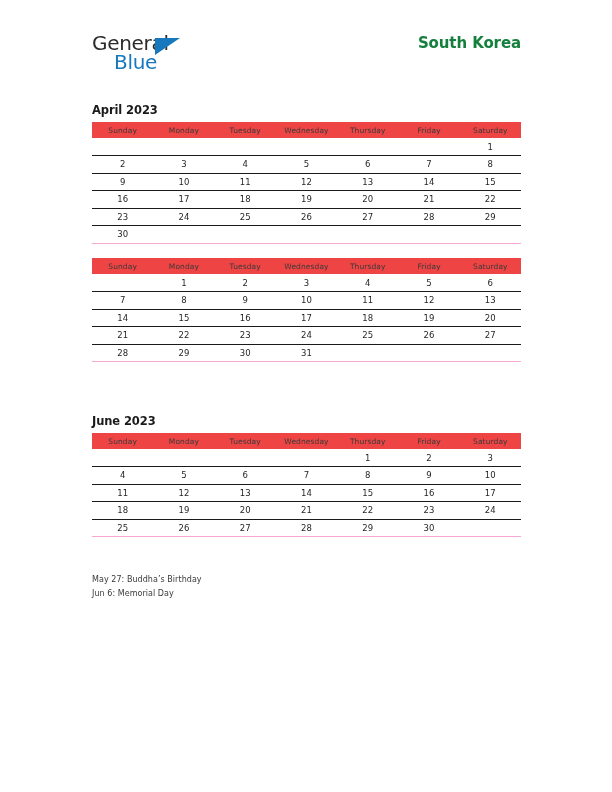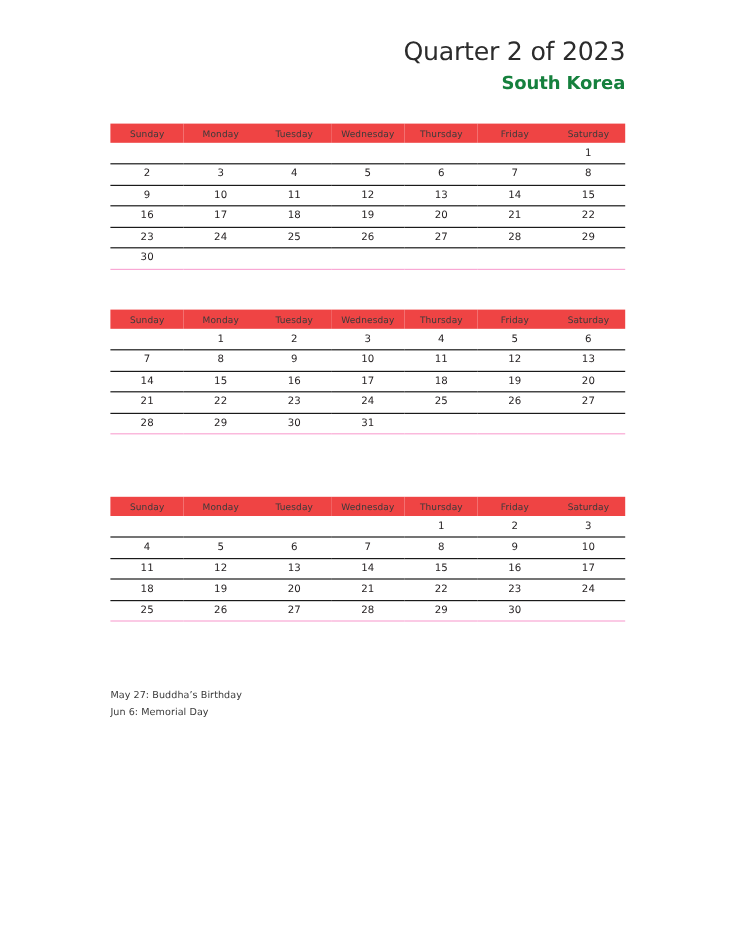--- a/index.html
+++ b/index.html
@@ -180,30 +180,35 @@
     letter-spacing: 0.05px;
   }
 </style>
 </head>
 <body>
 
 <div class="page">
 
   <div class="header">
 
+    <div class="logo">
+      <span class="logo-general">General</span>
+      <span class="logo-triangle"></span>
+      <span class="logo-blue">Blue</span>
+    </div>
 
     <div class="title-block">
-      <div class="quarter-title">Quarter 2 of 2023</div>
       <div class="country-title">South Korea</div>
     </div>
 
   </div>
 
   <div id="months-container">
       <div class="month-block" data-month="0">
+        <div class="month-title">April 2023</div>
         <table class="cal">
           <thead>
             <tr>
               <th>Sunday</th>
               <th>Monday</th>
               <th>Tuesday</th>
               <th>Wednesday</th>
               <th>Thursday</th>
               <th>Friday</th>
               <th>Saturday</th>
@@ -323,20 +328,21 @@
               <td>30</td>
               <td>31</td>
               <td class="empty">&nbsp;</td>
               <td class="empty">&nbsp;</td>
               <td class="empty">&nbsp;</td>
             </tr>
           </tbody>
         </table>
       </div>
       <div class="month-block" data-month="2">
+        <div class="month-title">June 2023</div>
         <table class="cal">
           <thead>
             <tr>
               <th>Sunday</th>
               <th>Monday</th>
               <th>Tuesday</th>
               <th>Wednesday</th>
               <th>Thursday</th>
               <th>Friday</th>
               <th>Saturday</th>

